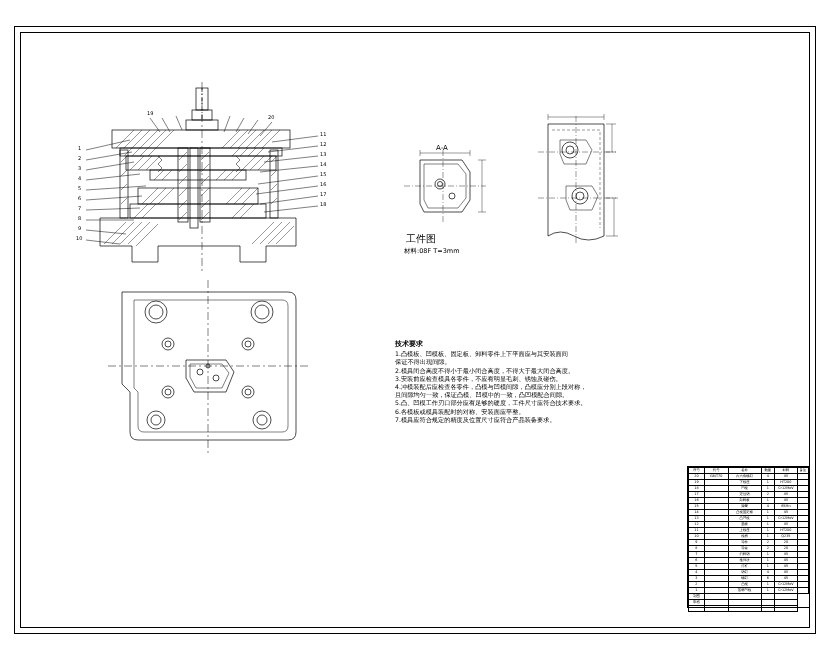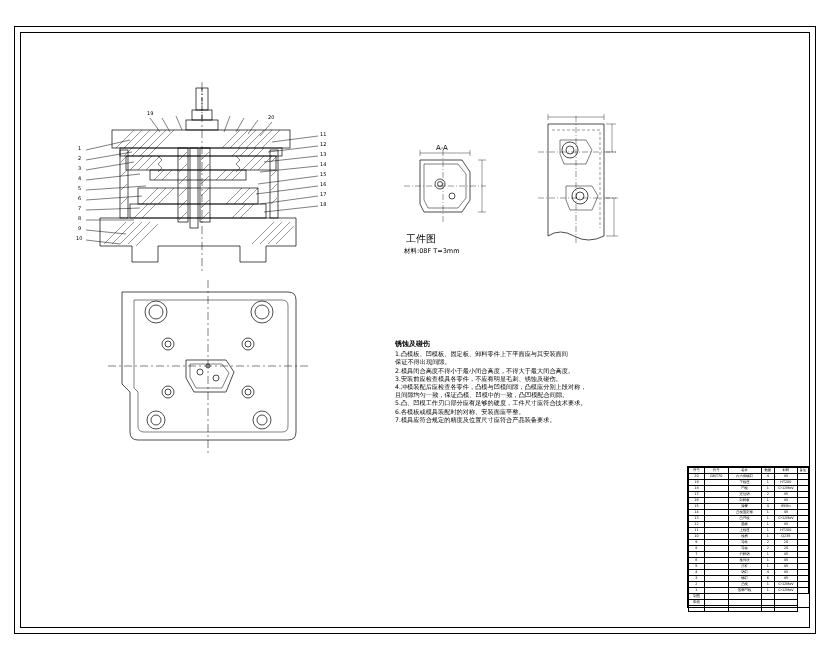--- a/index.html
+++ b/index.html
@@ -279,21 +279,21 @@
 
   <div class="lbl tiny" style="left:147px;top:110px;">19</div>
   <div class="lbl tiny" style="left:268px;top:114px;">20</div>
 
   <div class="lbl tiny7" style="left:436px;top:144px;">A-A</div>
 
   <div class="wp-cap">工件图</div>
   <div class="wp-cap2">材料:08F  T=3mm</div>
 
   <div class="notes">
-    <div class="nt-title">锈蚀及碰伤</div>
+    <div class="nt-title">技术要求</div>
     <div>1.凸模板、凹模板、固定板、卸料零件上下平面应与其安装面间</div>
     <div>保证不得出现间隙。</div>
     <div>2.模具闭合高度不得小于最小闭合高度，不得大于最大闭合高度。</div>
     <div>3.安装前应检查模具各零件，不应有明显毛刺、锈蚀及碰伤。</div>
     <div>4.冲模装配后应检查各零件，凸模与凹模间隙，凸模应分别上段对称，</div>
     <div>且间隙均匀一致，保证凸模、凹模中的一致，凸凹模配合间隙。</div>
     <div>5.凸、凹模工作刃口部分应有足够的硬度，工件尺寸应符合技术要求。</div>
     <div>6.各模板或模具装配时的对称、安装面应平整。</div>
     <div>7.模具应符合规定的精度及位置尺寸应符合产品装备要求。</div>
   </div>

